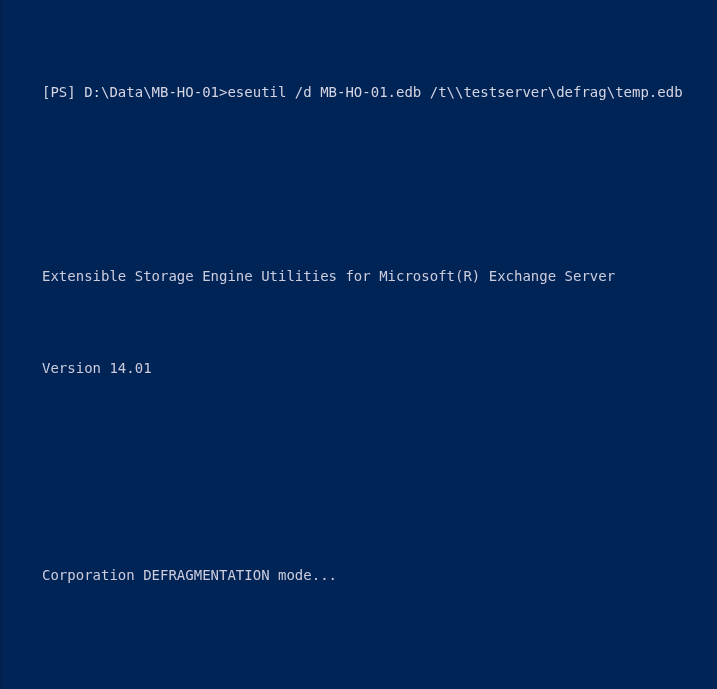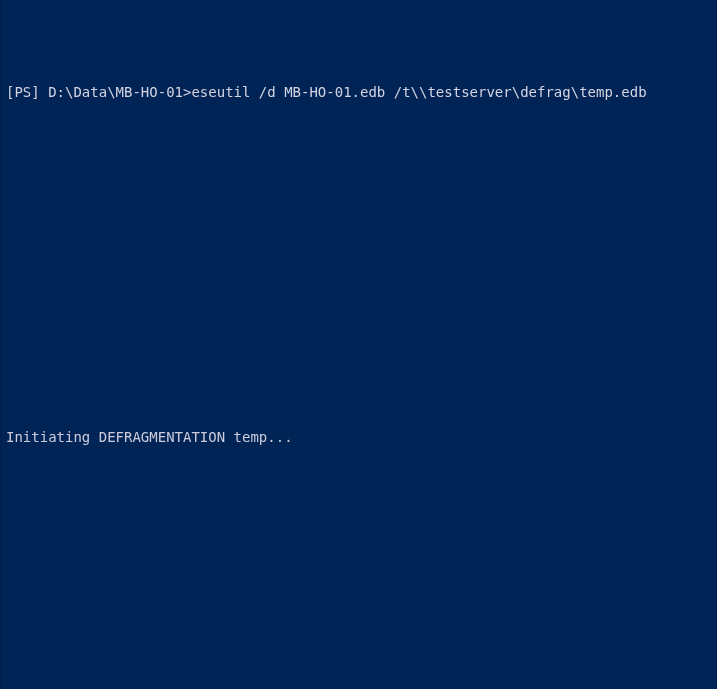--- a/index.html
+++ b/index.html
@@ -35,44 +35,47 @@
     top: 12px;
     right: 0;
     white-space: pre;
     letter-spacing: 0px;
   }
   .line {
     height: 23px;
     white-space: pre;
     font-family: "DejaVu Sans Mono", "Liberation Mono", monospace;
     color: #ccccdd;
+    margin-left: 36px;
   }
   .line.blank {
     height: 23px;
   }
   .prompt-line {
     color: #d4d4e2;
   }
 </style>
 </head>
 <body>
 
 <div id="console" style="background: rgb(1, 36, 86); color: rgb(204, 204, 221);">
   <div class="screen">
 
     <div class="line prompt-line">[PS] D:\Data\MB-HO-01&gt;eseutil /d MB-HO-01.edb /t\\testserver\defrag\temp.edb</div>
 
     <div class="line blank"></div>
 
+    <div class="line">Extensible Storage Engine Utilities for Microsoft(R) Exchange Server</div>
 
+    <div class="line">Version 14.01</div>
 
 
     <div class="line blank"></div>
 
-    <div class="line">Initiating DEFRAGMENTATION temp...</div>
+    <div class="line">Corporation DEFRAGMENTATION mode...</div>
 
     
 
     
 
     
 
     
 
     

